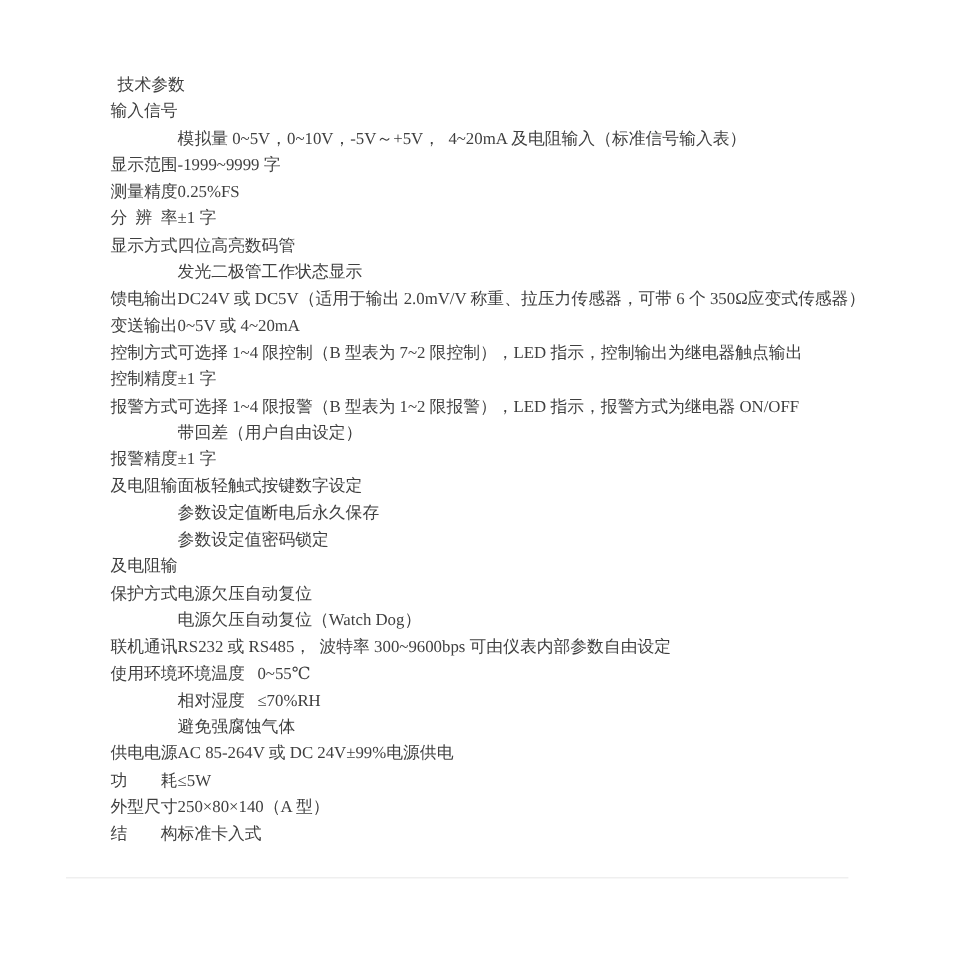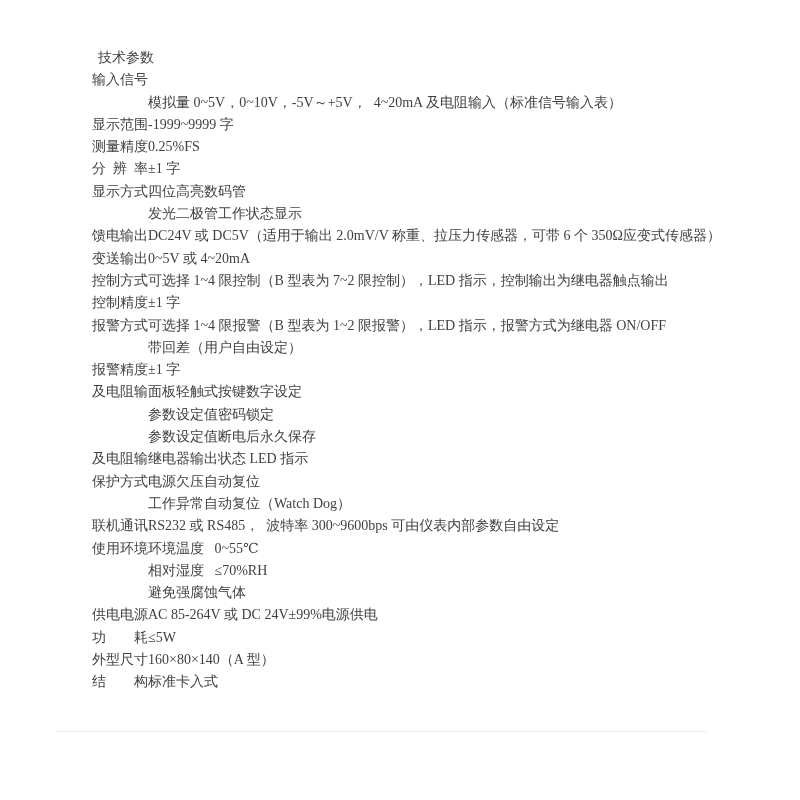--- a/index.html
+++ b/index.html
@@ -8,21 +8,21 @@
     height: 800px;
     overflow: hidden;
     position: relative;
     background: #ffffff;
     font-family: "Liberation Serif", "DejaVu Serif", serif;
     font-size: 14px;
     -webkit-font-smoothing: antialiased;
   }
   .doc {
     position: absolute;
-    top: 47px;
+    top: 61px;
     left: 92px;
     right: 16px;
   }
   .heading {
     height: 22.3px;
     line-height: 22.3px;
     padding-left: 6px;
     white-space: pre;
   }
   .line {
@@ -66,29 +66,29 @@
       <div class="line"><div class="label">显示方式</div><div class="value">四位高亮数码管</div></div>
       <div class="line"><div class="label"></div><div class="value">发光二极管工作状态显示</div></div>
       <div class="line"><div class="label">馈电输出</div><div class="value">DC24V 或 DC5V（适用于输出 2.0mV/V 称重、拉压力传感器，可带 6 个 350Ω应变式传感器）</div></div>
       <div class="line"><div class="label">变送输出</div><div class="value">0~5V 或 4~20mA</div></div>
       <div class="line"><div class="label">控制方式</div><div class="value">可选择 1~4 限控制（B 型表为 7~2 限控制），LED 指示，控制输出为继电器触点输出</div></div>
       <div class="line"><div class="label">控制精度</div><div class="value">±1 字</div></div>
       <div class="line"><div class="label">报警方式</div><div class="value">可选择 1~4 限报警（B 型表为 1~2 限报警），LED 指示，报警方式为继电器 ON/OFF</div></div>
       <div class="line"><div class="label"></div><div class="value">带回差（用户自由设定）</div></div>
       <div class="line"><div class="label">报警精度</div><div class="value">±1 字</div></div>
       <div class="line"><div class="label">及电阻输入</div><div class="value">面板轻触式按键数字设定</div></div>
+      <div class="line"><div class="label"></div><div class="value">参数设定值断电后永久保存</div></div>
       <div class="line"><div class="label"></div><div class="value">参数设定值密码锁定</div></div>
-      <div class="line"><div class="label"></div><div class="value">参数设定值断电后永久保存</div></div>
-      <div class="line"><div class="label">及电阻输入</div><div class="value">继电器输出状态 LED 指示</div></div>
+      <div class="line"><div class="label">及电阻输入</div></div>
       <div class="line"><div class="label">保护方式</div><div class="value">电源欠压自动复位</div></div>
-      <div class="line"><div class="label"></div><div class="value">工作异常自动复位（Watch Dog）</div></div>
+      <div class="line"><div class="label"></div><div class="value">电源欠压自动复位（Watch Dog）</div></div>
       <div class="line"><div class="label">联机通讯</div><div class="value">RS232 或 RS485，  波特率 300~9600bps 可由仪表内部参数自由设定</div></div>
       <div class="line"><div class="label">使用环境</div><div class="value">环境温度   0~55℃</div></div>
       <div class="line"><div class="label"></div><div class="value">相对湿度   ≤70%RH</div></div>
       <div class="line"><div class="label"></div><div class="value">避免强腐蚀气体</div></div>
       <div class="line"><div class="label">供电电源</div><div class="value">AC 85-264V 或 DC 24V±99%电源供电</div></div>
       <div class="line"><div class="label">功耗</div><div class="value">≤5W</div></div>
-      <div class="line"><div class="label">外型尺寸</div><div class="value">160×80×140（A 型）</div></div>
+      <div class="line"><div class="label">外型尺寸</div><div class="value">250×80×140（A 型）</div></div>
       <div class="line"><div class="label">结构</div><div class="value">标准卡入式</div></div>
     </div>
 </div>
 
 <div class="scan-artifact" style="background: rgb(236, 236, 236);"></div>
 
 </body></html>

